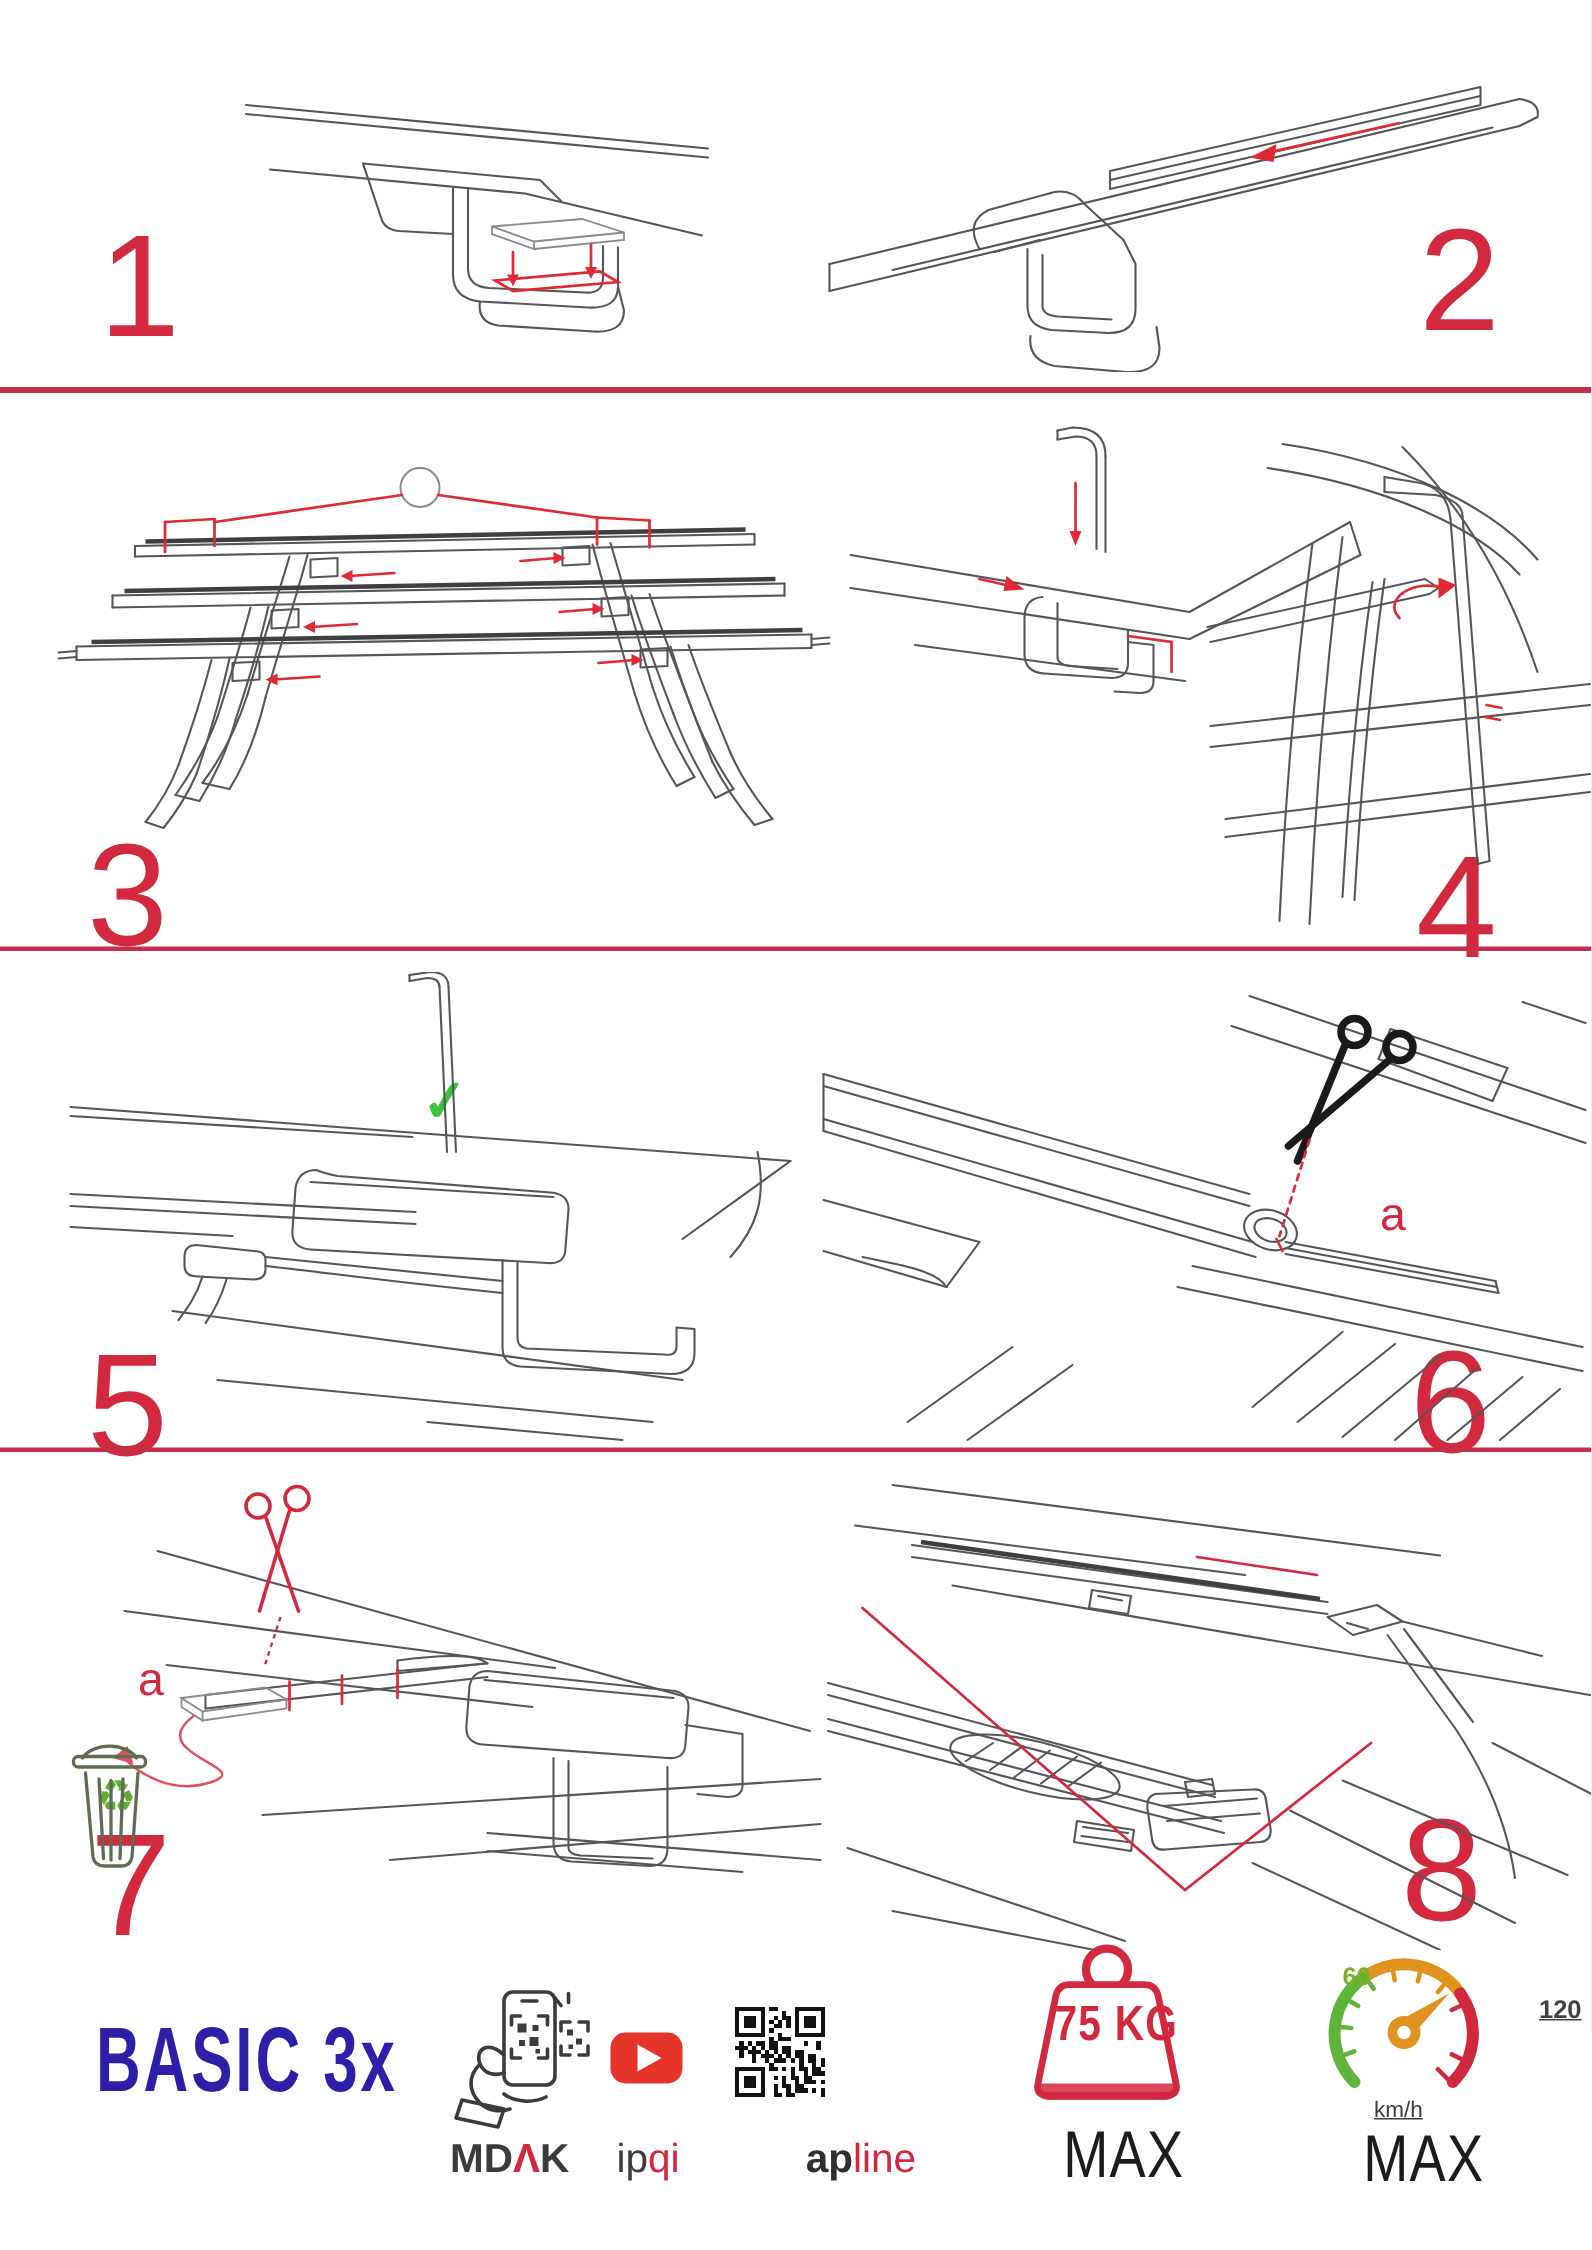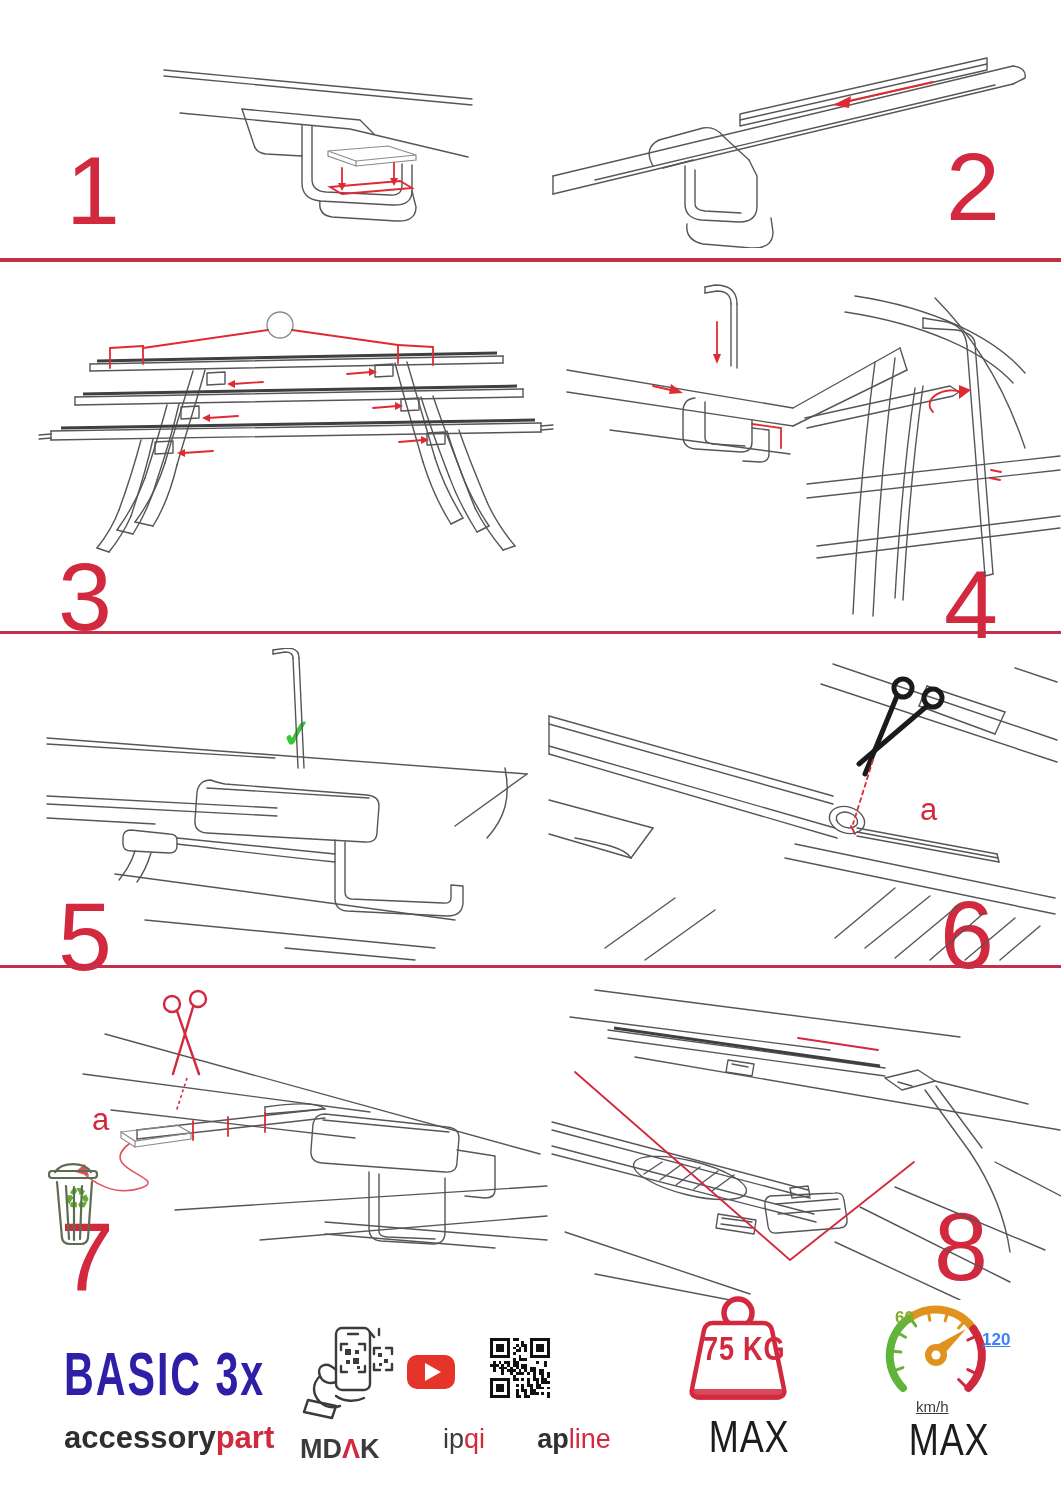--- a/index.html
+++ b/index.html
@@ -414,21 +414,20 @@
     <g class="dark" stroke-width="2.5">
         <path d="M74,46 L340,84"></path>
       </g>
     <g stroke="#d2293e" fill="none" stroke-width="1.8" stroke-linecap="round">
       <path d="M258,56 L338,68"></path>
       <path d="M35,90 L250,278 L374,180"></path>
     </g>
   </svg>
 
   <div class="basic">BASIC 3x</div>
-  <div class="apbrand"><span class="b1">accessory</span><span class="b2">part</span></div>
 
   <svg class="abs" style="left:300px;top:1322px;" width="100" height="98" viewBox="0 0 100 98">
     <g stroke="#3b3b3d" fill="none" stroke-width="2.4" stroke-linecap="round" stroke-linejoin="round">
       <rect x="36" y="6" width="34" height="62" rx="6"></rect>
       <path d="M48,12 L58,12"></path>
       <path d="M41,28 L41,22 L47,22"></path>
         <path d="M59,22 L65,22 L65,28"></path>
       <path d="M41,44 L41,50 L47,50"></path>
         <path d="M59,50 L65,50 L65,44"></path>
       <path d="M70,10 L74,15"></path>
@@ -446,27 +445,27 @@
       <rect x="45" y="27" width="6" height="6"></rect>
         <rect x="55" y="28" width="4" height="4"></rect>
       <rect x="46" y="38" width="4" height="4"></rect>
         <rect x="53" y="36" width="6" height="6"></rect>
         <rect x="57" y="44" width="3" height="3"></rect>
       <rect x="78" y="31" width="4" height="4"></rect>
         <rect x="84" y="37" width="4" height="4"></rect>
         <rect x="79" y="41" width="3" height="3"></rect>
     </g>
   </svg>
-  <div class="logoword" style="left:300px;width:78px;text-align:center;margin-top:10px;"><span>MD</span><span class="r">Λ</span><span>K</span></div>
+  <div class="logoword" style="left:300px;width:78px;text-align:center;"><span>MD</span><span class="r">Λ</span><span>K</span></div>
 
   <svg class="abs" style="left:406px;top:1354px;" width="50" height="36" viewBox="0 0 50 36">
     <rect x="1" y="1" width="48" height="34" rx="10" fill="#e5352b"></rect>
     <polygon points="19,9 35,18 19,27" fill="#ffffff"></polygon>
   </svg>
-  <div class="logoword" style="left:406px;width:52px;text-align:center;font-weight:500;margin-left:32px;"><span>ip</span><span class="r">qi</span></div>
+  <div class="logoword" style="left:406px;width:52px;text-align:center;font-weight:500;"><span>ip</span><span class="r">qi</span></div>
 
   <svg id="qr-svg" class="abs" style="left:490px;top:1338px;" width="60" height="60" viewBox="0 0 21 21" shape-rendering="crispEdges" fill="#111">
       <rect x="8" y="0" width="1" height="1"></rect>
       <rect x="9" y="0" width="1" height="1"></rect>
       <rect x="11" y="1" width="1" height="1"></rect>
       <rect x="9" y="2" width="1" height="1"></rect>
       <rect x="11" y="2" width="1" height="1"></rect>
       <rect x="12" y="2" width="1" height="1"></rect>
       <rect x="8" y="3" width="1" height="1"></rect>
       <rect x="10" y="3" width="1" height="1"></rect>
@@ -613,17 +612,17 @@
       <line x1="82.6" y1="36.0" x2="89.7" y2="27.6" stroke="#e0921e"></line>
       <line x1="91.8" y1="48.0" x2="101.8" y2="43.3" stroke="#d0293e"></line>
       <line x1="91.8" y1="77.6" x2="101.8" y2="82.3" stroke="#d0293e"></line>
       <line x1="82.6" y1="87.5" x2="90.4" y2="95.3" stroke="#d0293e"></line>
     </g>
     <polygon points="57,55 90,37 62,69" fill="#e0921e"></polygon>
     <circle cx="60" cy="63" r="11" fill="#e0921e"></circle>
     <circle cx="60" cy="63" r="4.5" fill="#ffffff"></circle>
   </svg>
   <span class="gnum" style="left:895px;top:1308px;color:#7fae2b;">60</span>
-  <span class="gnum" style="left:982px;top:1330px;color:#3b82f6;text-decoration:underline;">120</span>
+  <span class="gnum" style="left:1026px;top:1330px;color:#404040;text-decoration:underline;">120</span>
   <span class="kmh" style="left:916px;top:1398px;">km/h</span>
   <span class="maxlab cond" style="left:900px;top:1415px;">MAX</span>
 
 </div>
 
 </body></html>

